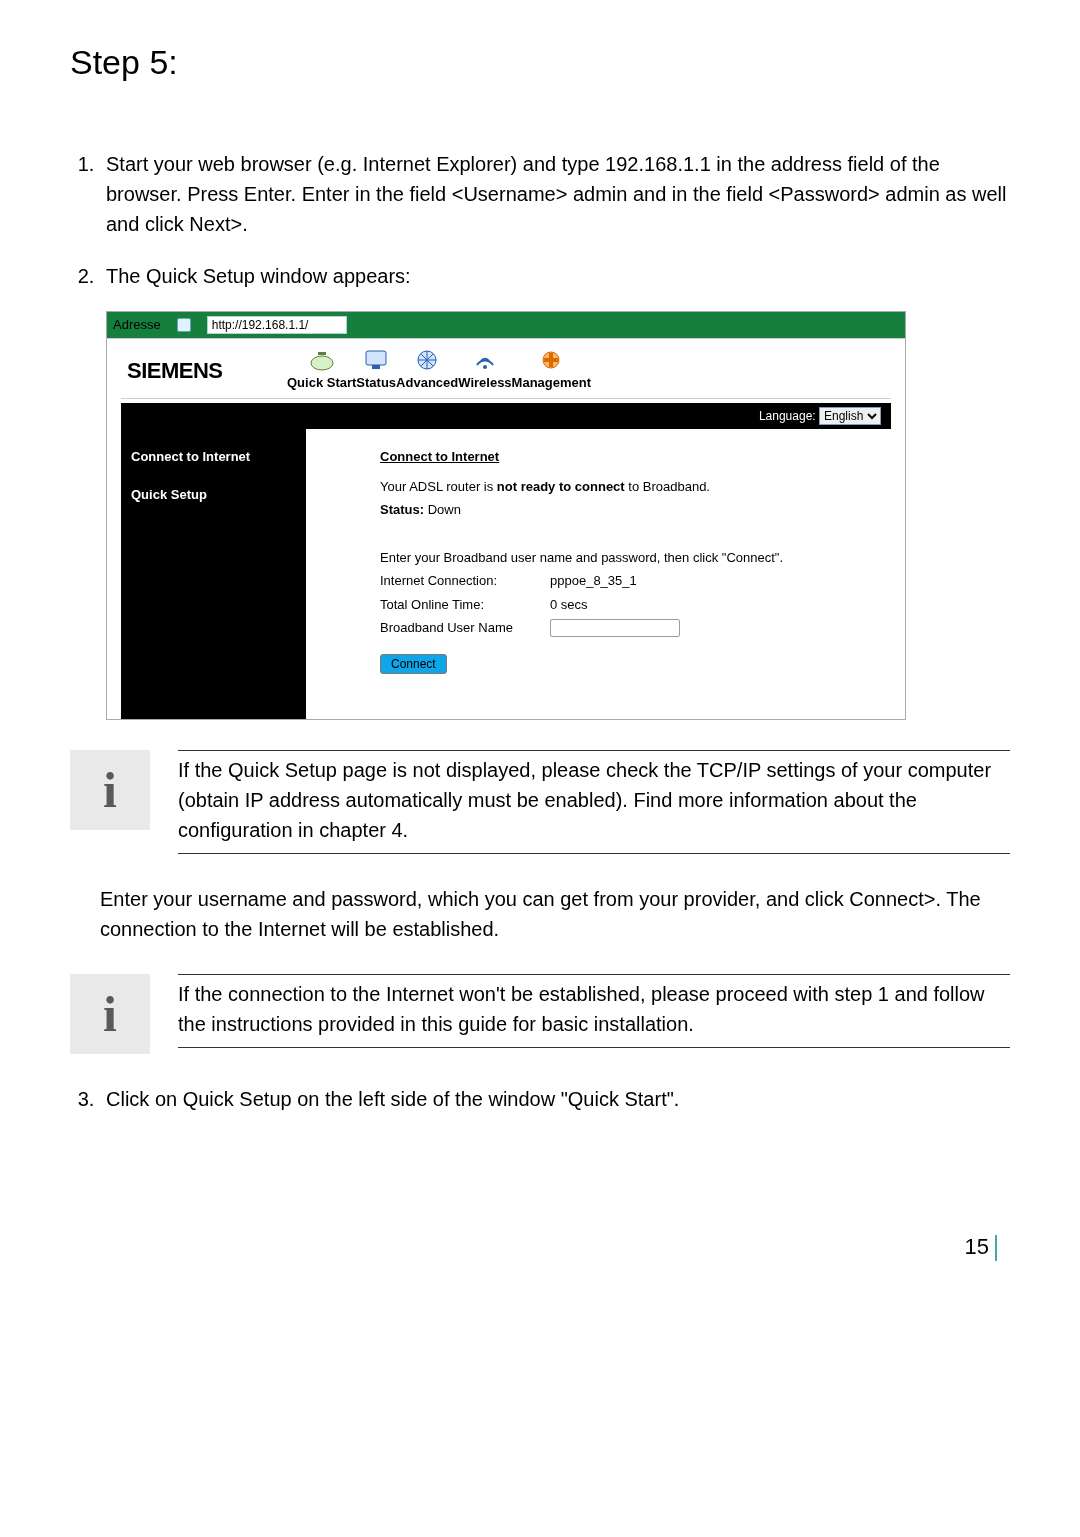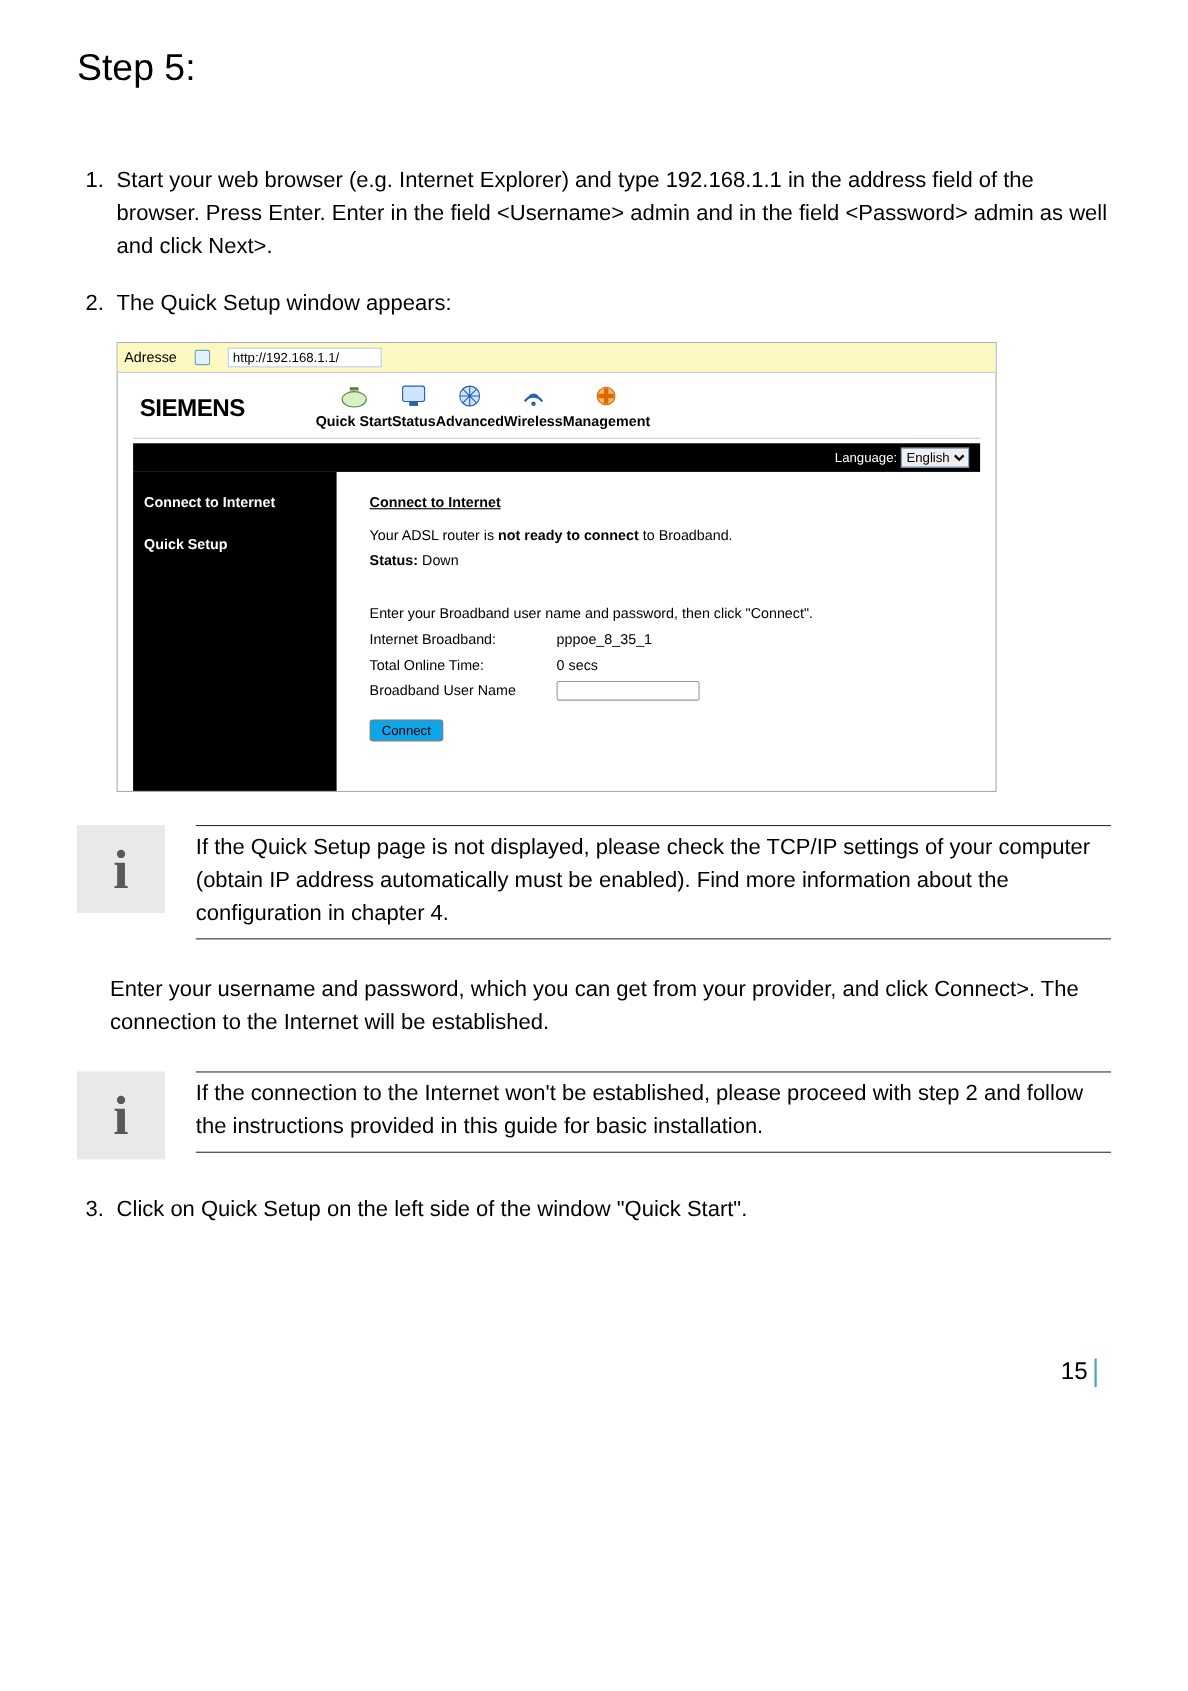--- a/index.html
+++ b/index.html
@@ -26,21 +26,21 @@
     margin-bottom: 22px;
     padding-left: 6px;
   }
   .screenshot {
     margin-top: 20px;
     border: 1px solid #aaa;
     width: 800px;
     font-size: 13px;
   }
   .addrbar {
-    background: #fef9c3;
+    background: #15803d;
     padding: 3px 6px;
     border-bottom: 1px solid #ccc;
     display: flex;
     align-items: center;
     gap: 16px;
   }
   .addrbar .ie-icon {
     width: 14px; height: 14px; display: inline-block;
     background: #e3f0ff;
     border: 1px solid #6aa;
@@ -90,20 +90,21 @@
     font-size: 12px;
     margin: 4px 14px 0 14px;
   }
   .langrow select {
     font-size: 12px;
     border: 1px solid #7f9db9;
   }
   .main-area {
     display: flex;
     min-height: 290px;
+    gap: 44px;
   }
   .sidebar {
     width: 185px;
     background: #000;
     color: #fff;
     padding: 18px 10px;
     font-size: 13px;
     margin-left: 14px;
   }
   .sidebar .side-item {
@@ -276,21 +277,21 @@
             <span class="sect-title">Connect to Internet</span>
             <p>
               <span>Your ADSL router is </span><b>not ready to connect</b><span> to Broadband.</span>
             </p>
             <p>
               <b>Status:</b>
               <span>Down</span>
             </p>
             <p style="margin-top:28px">Enter your Broadband user name and password, then click "Connect".</p>
             <div class="form-row">
-              <span class="lbl">Internet Broadband:</span>
+              <span class="lbl">Internet Connection:</span>
               <span class="val">pppoe_8_35_1</span>
             </div>
             <div class="form-row">
               <span class="lbl">Total Online Time:</span>
               <span class="val">0 secs</span>
             </div>
             <div class="form-row">
               <span class="lbl">Broadband User Name</span>
               <span class="val"><input type="text" style=""></span>
             </div>
@@ -304,21 +305,21 @@
 
 <div class="info-block">
   <div class="info-icon">i</div>
   <div class="info-text">If the Quick Setup page is not displayed, please check the TCP/IP settings of your computer (obtain IP address automatically must be enabled). Find more information about the configuration in chapter 4.</div>
 </div>
 
 <p class="para">Enter your username and password, which you can get from your provider, and click Connect&gt;. The connection to the Internet will be established.</p>
 
 <div class="info-block">
   <div class="info-icon">i</div>
-  <div class="info-text">If the connection to the Internet won't be established, please proceed with step 2 and follow the instructions provided in this guide for basic installation.</div>
+  <div class="info-text">If the connection to the Internet won't be established, please proceed with step 1 and follow the instructions provided in this guide for basic installation.</div>
 </div>
 
 <ol class="steps" start="3">
   <li>
     <span>Click on Quick Setup on the left side of the window "Quick Start".</span>
   </li>
 </ol>
 
 <div class="pagenum-wrap">
   <span>15</span>

